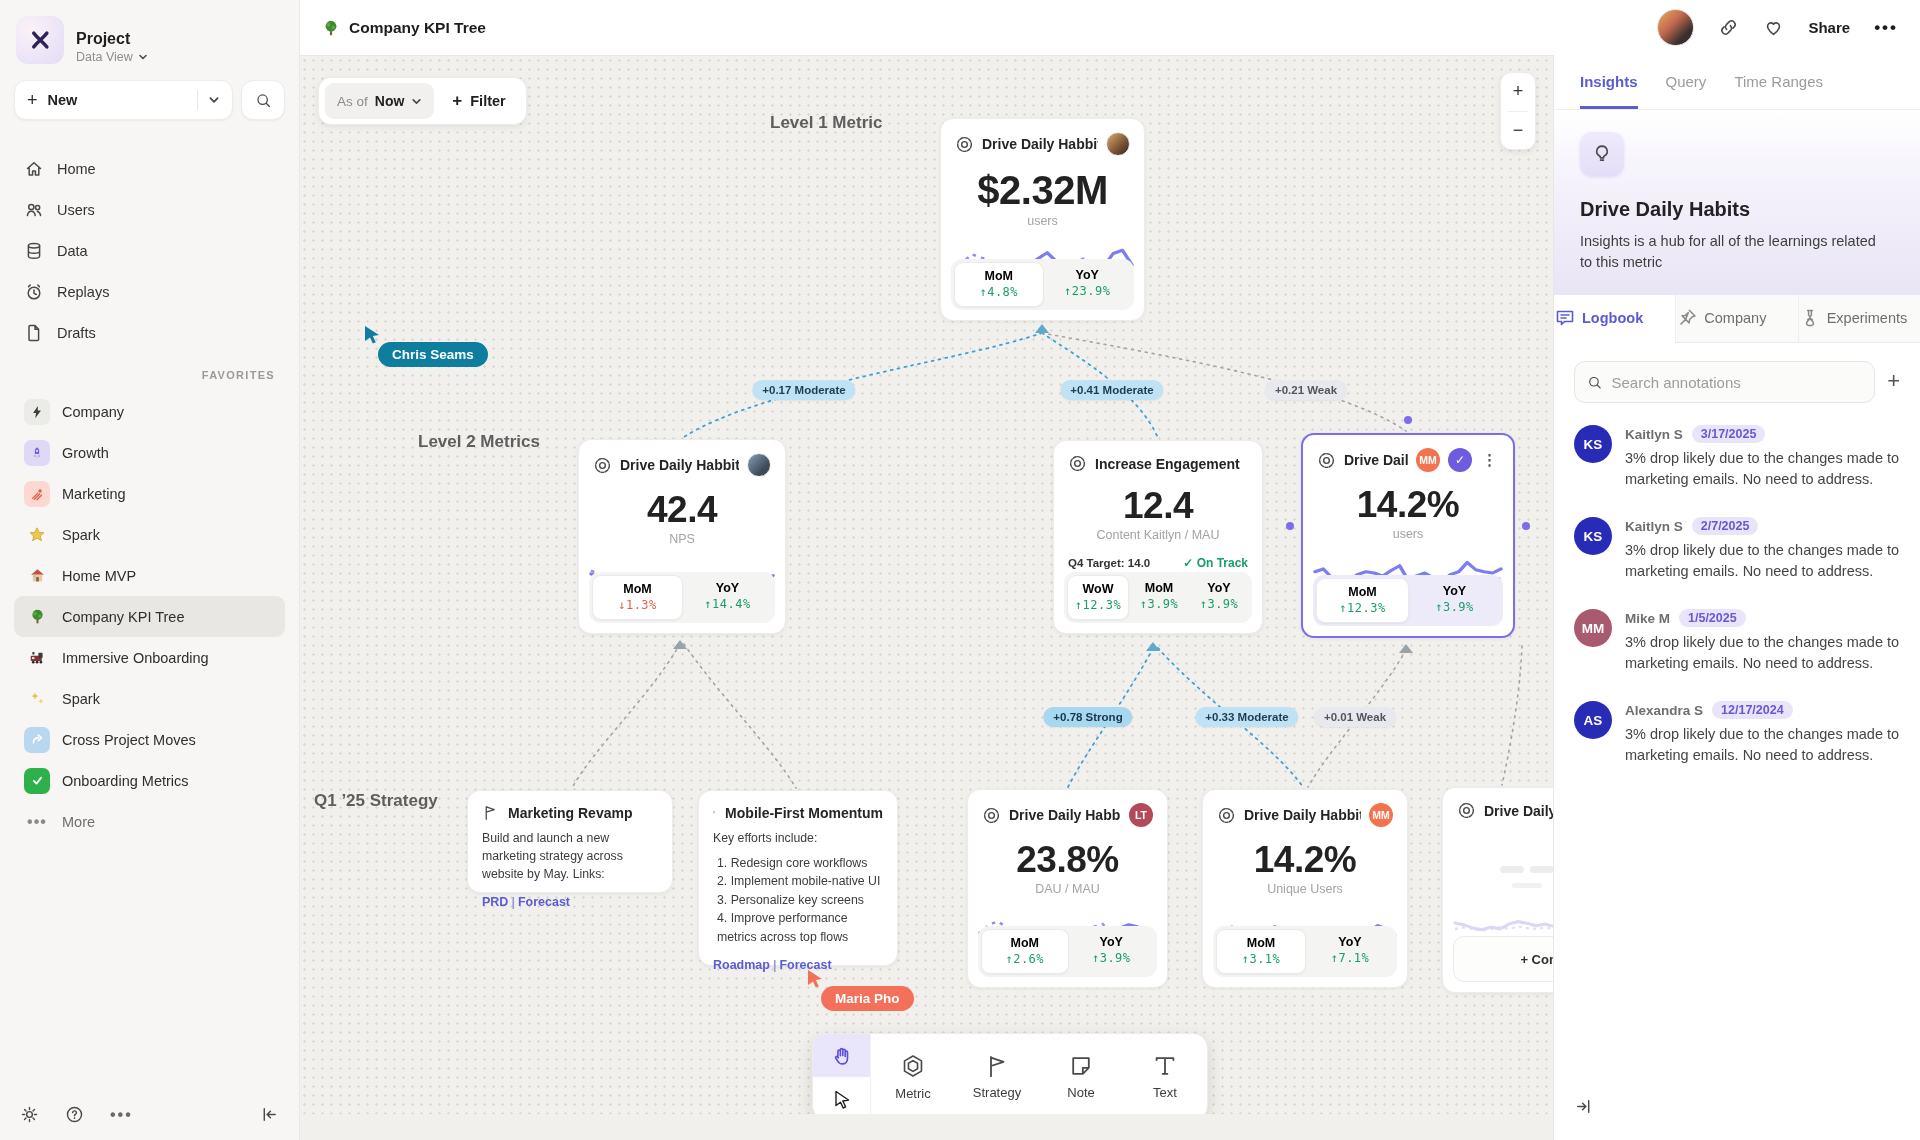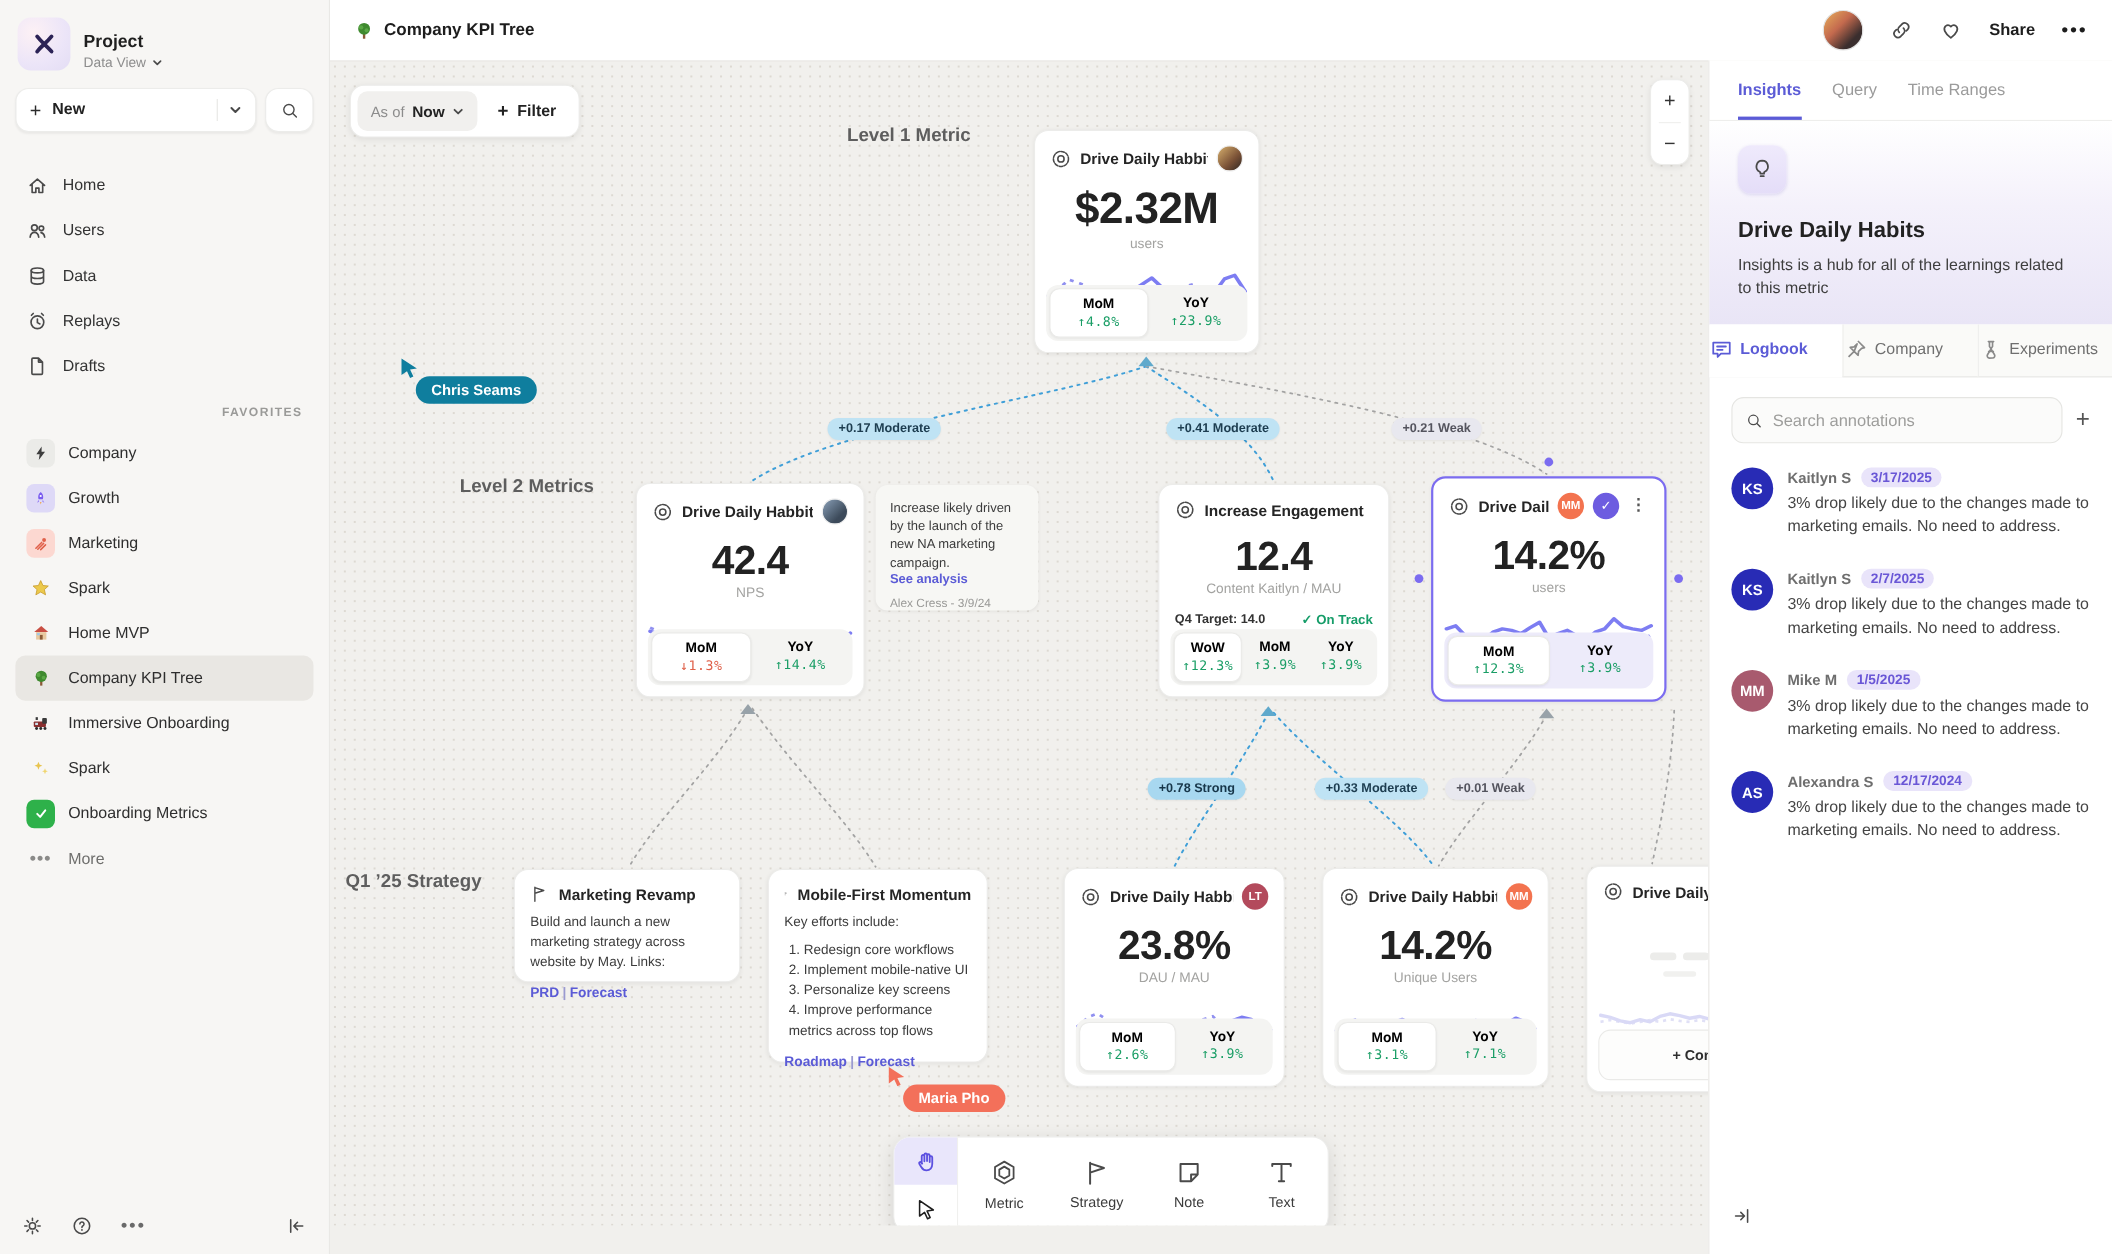--- a/index.html
+++ b/index.html
@@ -319,20 +319,28 @@
       <div class="fav-item">
         <span class="fav-tile">
             <svg width="17" height="17" viewBox="0 0 20 20">
               <path d="M7 3 l1.2 3 3 1.2 -3 1.2 -1.2 3 -1.2-3 -3-1.2 3-1.2 z" fill="#e8c44e"></path>
               <path d="M14 10 l.9 2.2 2.2.9 -2.2.9 -.9 2.2 -.9-2.2 -2.2-.9 2.2-.9 z" fill="#f0d56e"></path>
             </svg>
           </span>
         <span class="txt">Spark</span>
       </div>
       <div class="fav-item">
+        <span class="fav-tile" style="background:#b9d7ee">
+            <svg width="13" height="13" viewBox="0 0 16 16">
+              <path d="M3 12 c0-4 2-6 6-6 M9 2.5 L13 6 L9 9.5" stroke="#fff" stroke-width="2" fill="none" stroke-linecap="round" stroke-linejoin="round"></path>
+            </svg>
+          </span>
+        <span class="txt">Cross Project Moves</span>
+      </div>
+      <div class="fav-item">
         <span class="fav-tile" style="background:#2eb14a">
             <svg width="13" height="13" viewBox="0 0 16 16">
               <path d="M3.5 8.5 L6.8 11.8 L12.5 4.5" stroke="#fff" stroke-width="2.2" fill="none" stroke-linecap="round" stroke-linejoin="round"></path>
             </svg>
           </span>
         <span class="txt">Onboarding Metrics</span>
       </div>
       <div class="fav-item">
         <span class="fav-tile" style="color:#8a8a88; font-weight:bold; letter-spacing:1px;">•••</span>
         <span class="txt" style="color:#6e6e6c">More</span>
@@ -481,25 +489,20 @@
             <div class="s-val down">↓1.3%</div>
           </div>
         <div class="stat">
             <div class="s-label">YoY</div>
             <div class="s-val up">↑14.4%</div>
           </div>
       </div>
     </div>
     <span class="tri tri-gray" style="left:373px; top:584px;"></span>
 
-    <div class="note-card" style="left:496px; top:385px; width:148px; height:114px;">
-      <div class="note-text">Increase likely driven by the launch of the new NA marketing campaign.</div>
-      <div class="note-link">See analysis</div>
-      <div class="note-author">Alex Cress - 3/9/24</div>
-    </div>
 
     <div class="card" style="left:753px; top:384px; width:210px; height:194px;">
       <div class="card-head">
         <svg width="19" height="19" viewBox="0 0 20 20">
             <circle cx="10" cy="10" r="7.2" class="ico" stroke="#3a3a3a" stroke-width="1.7" stroke-dasharray="3.4 1.4"></circle>
             <circle cx="10" cy="10" r="3" class="ico" stroke="#3a3a3a" stroke-width="1.7"></circle>
           </svg>
         <span class="card-title">Increase Engagement</span>
       </div>
       <div class="big-value">12.4</div>

